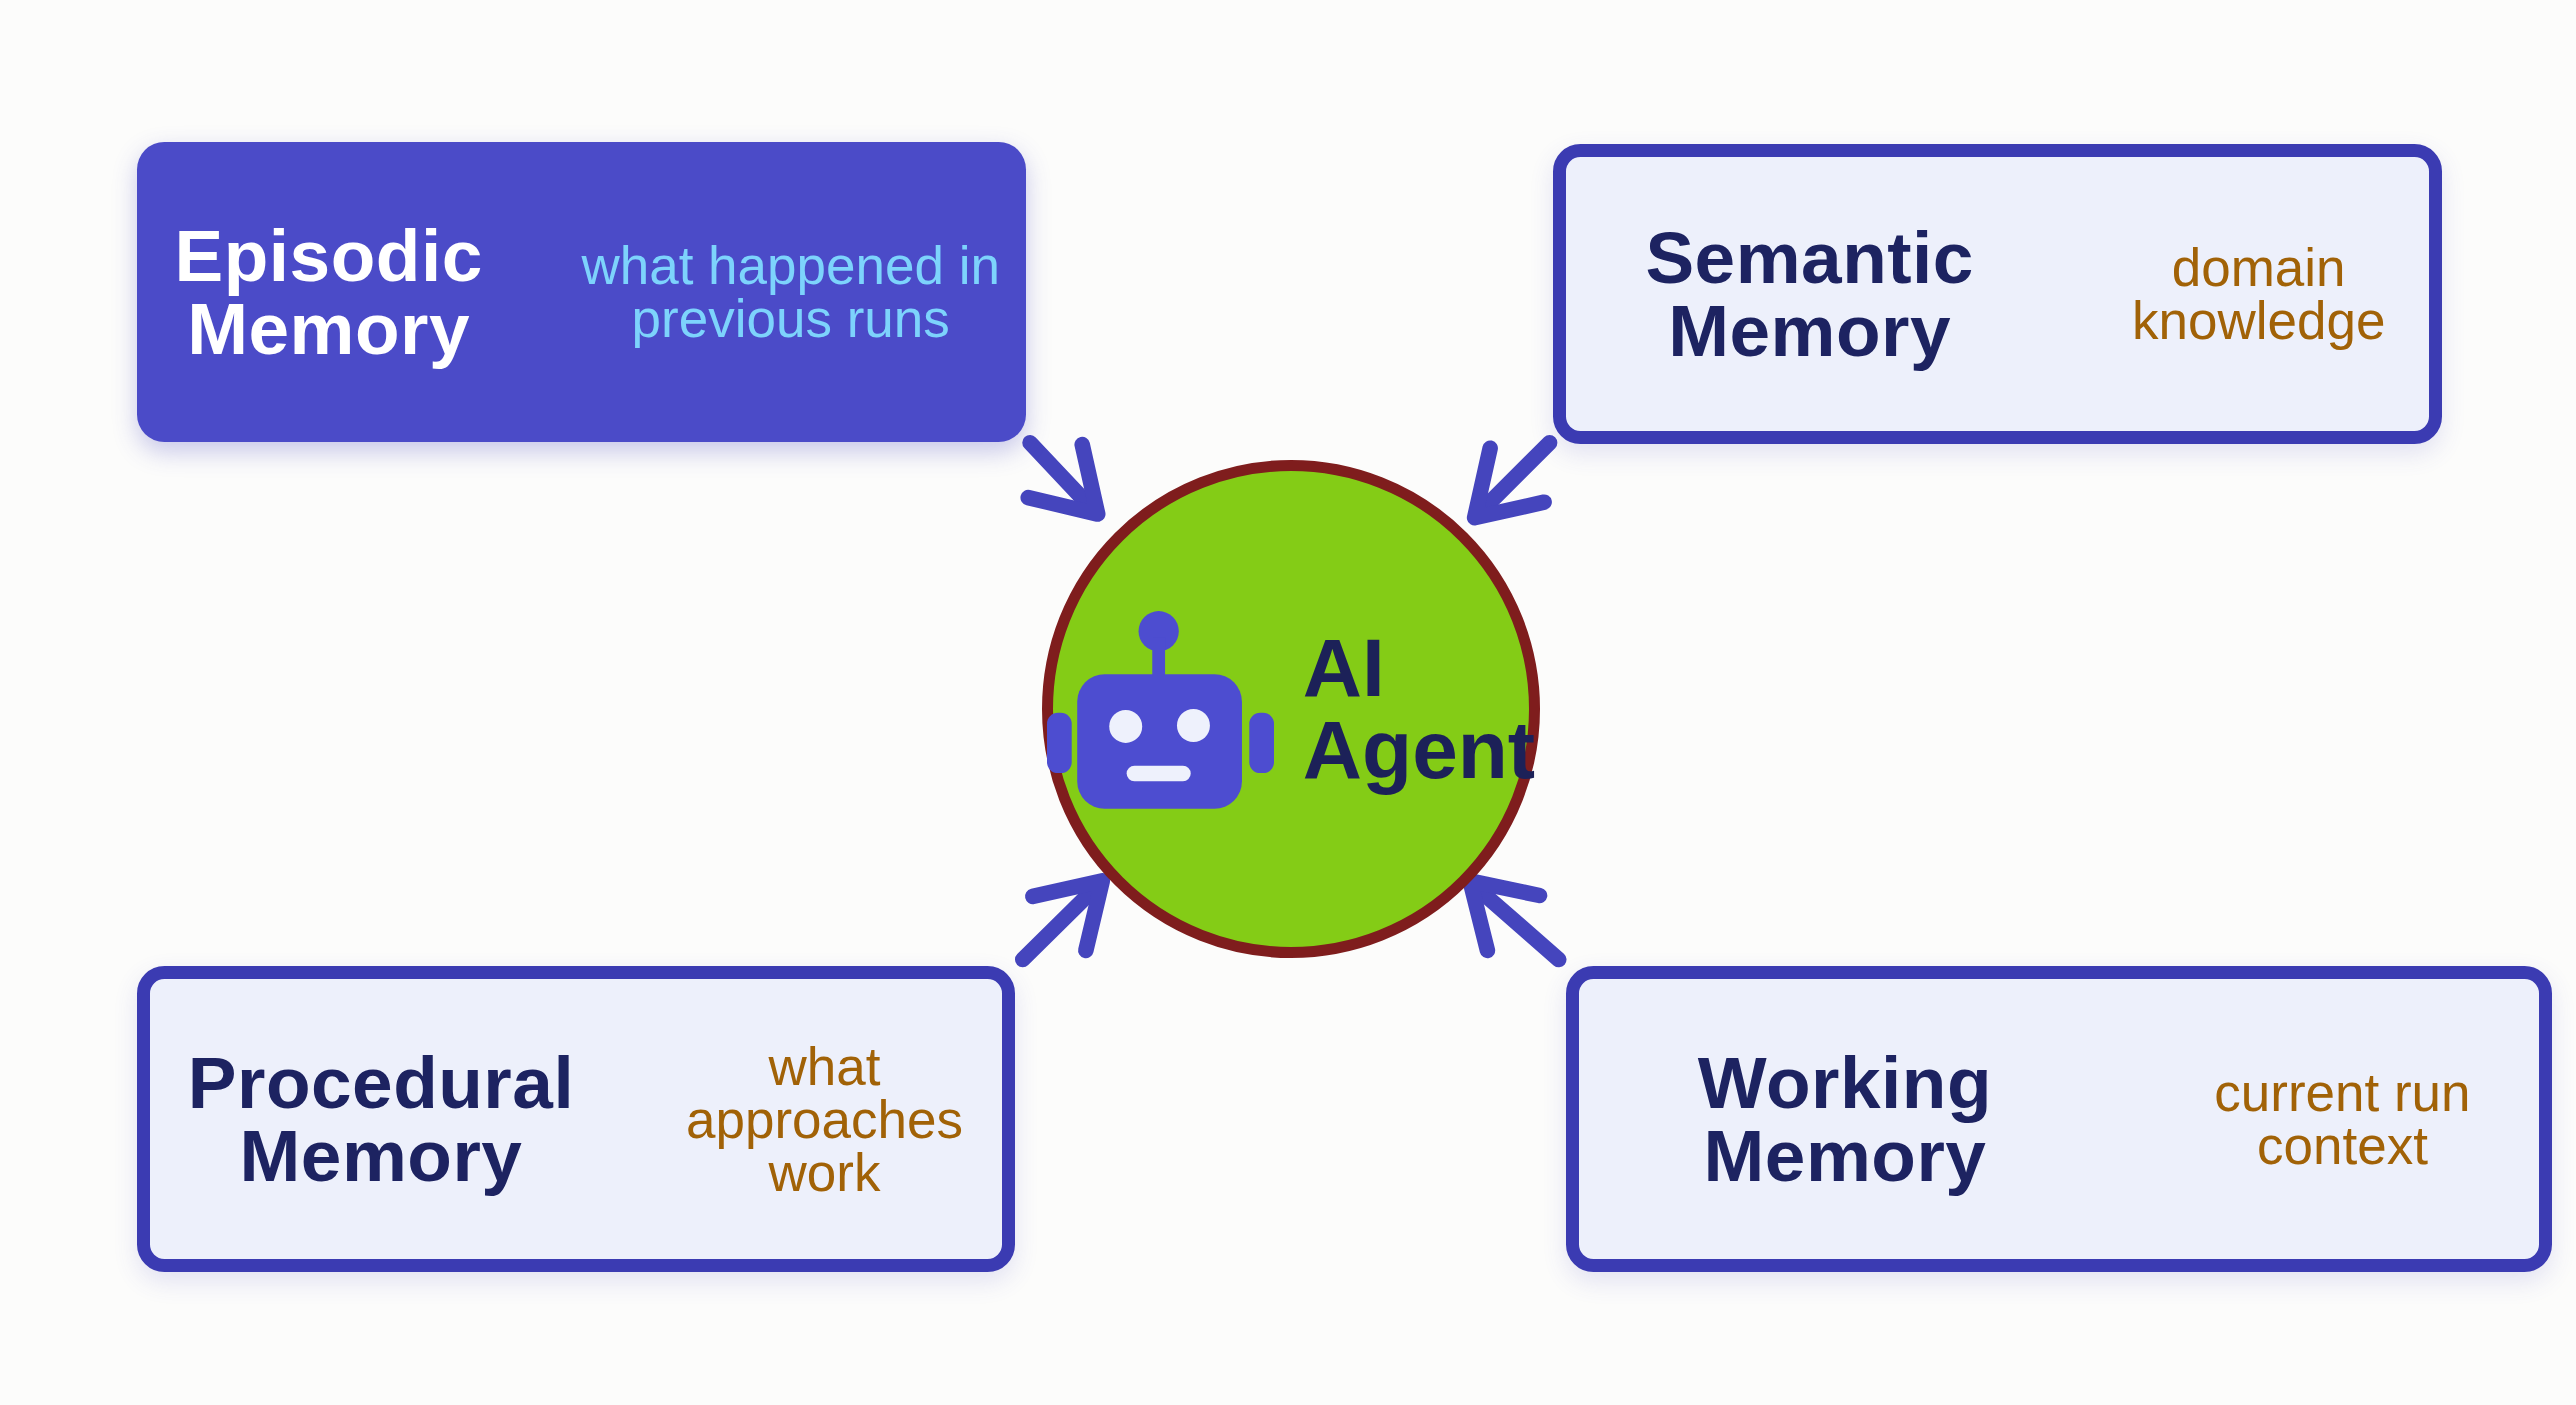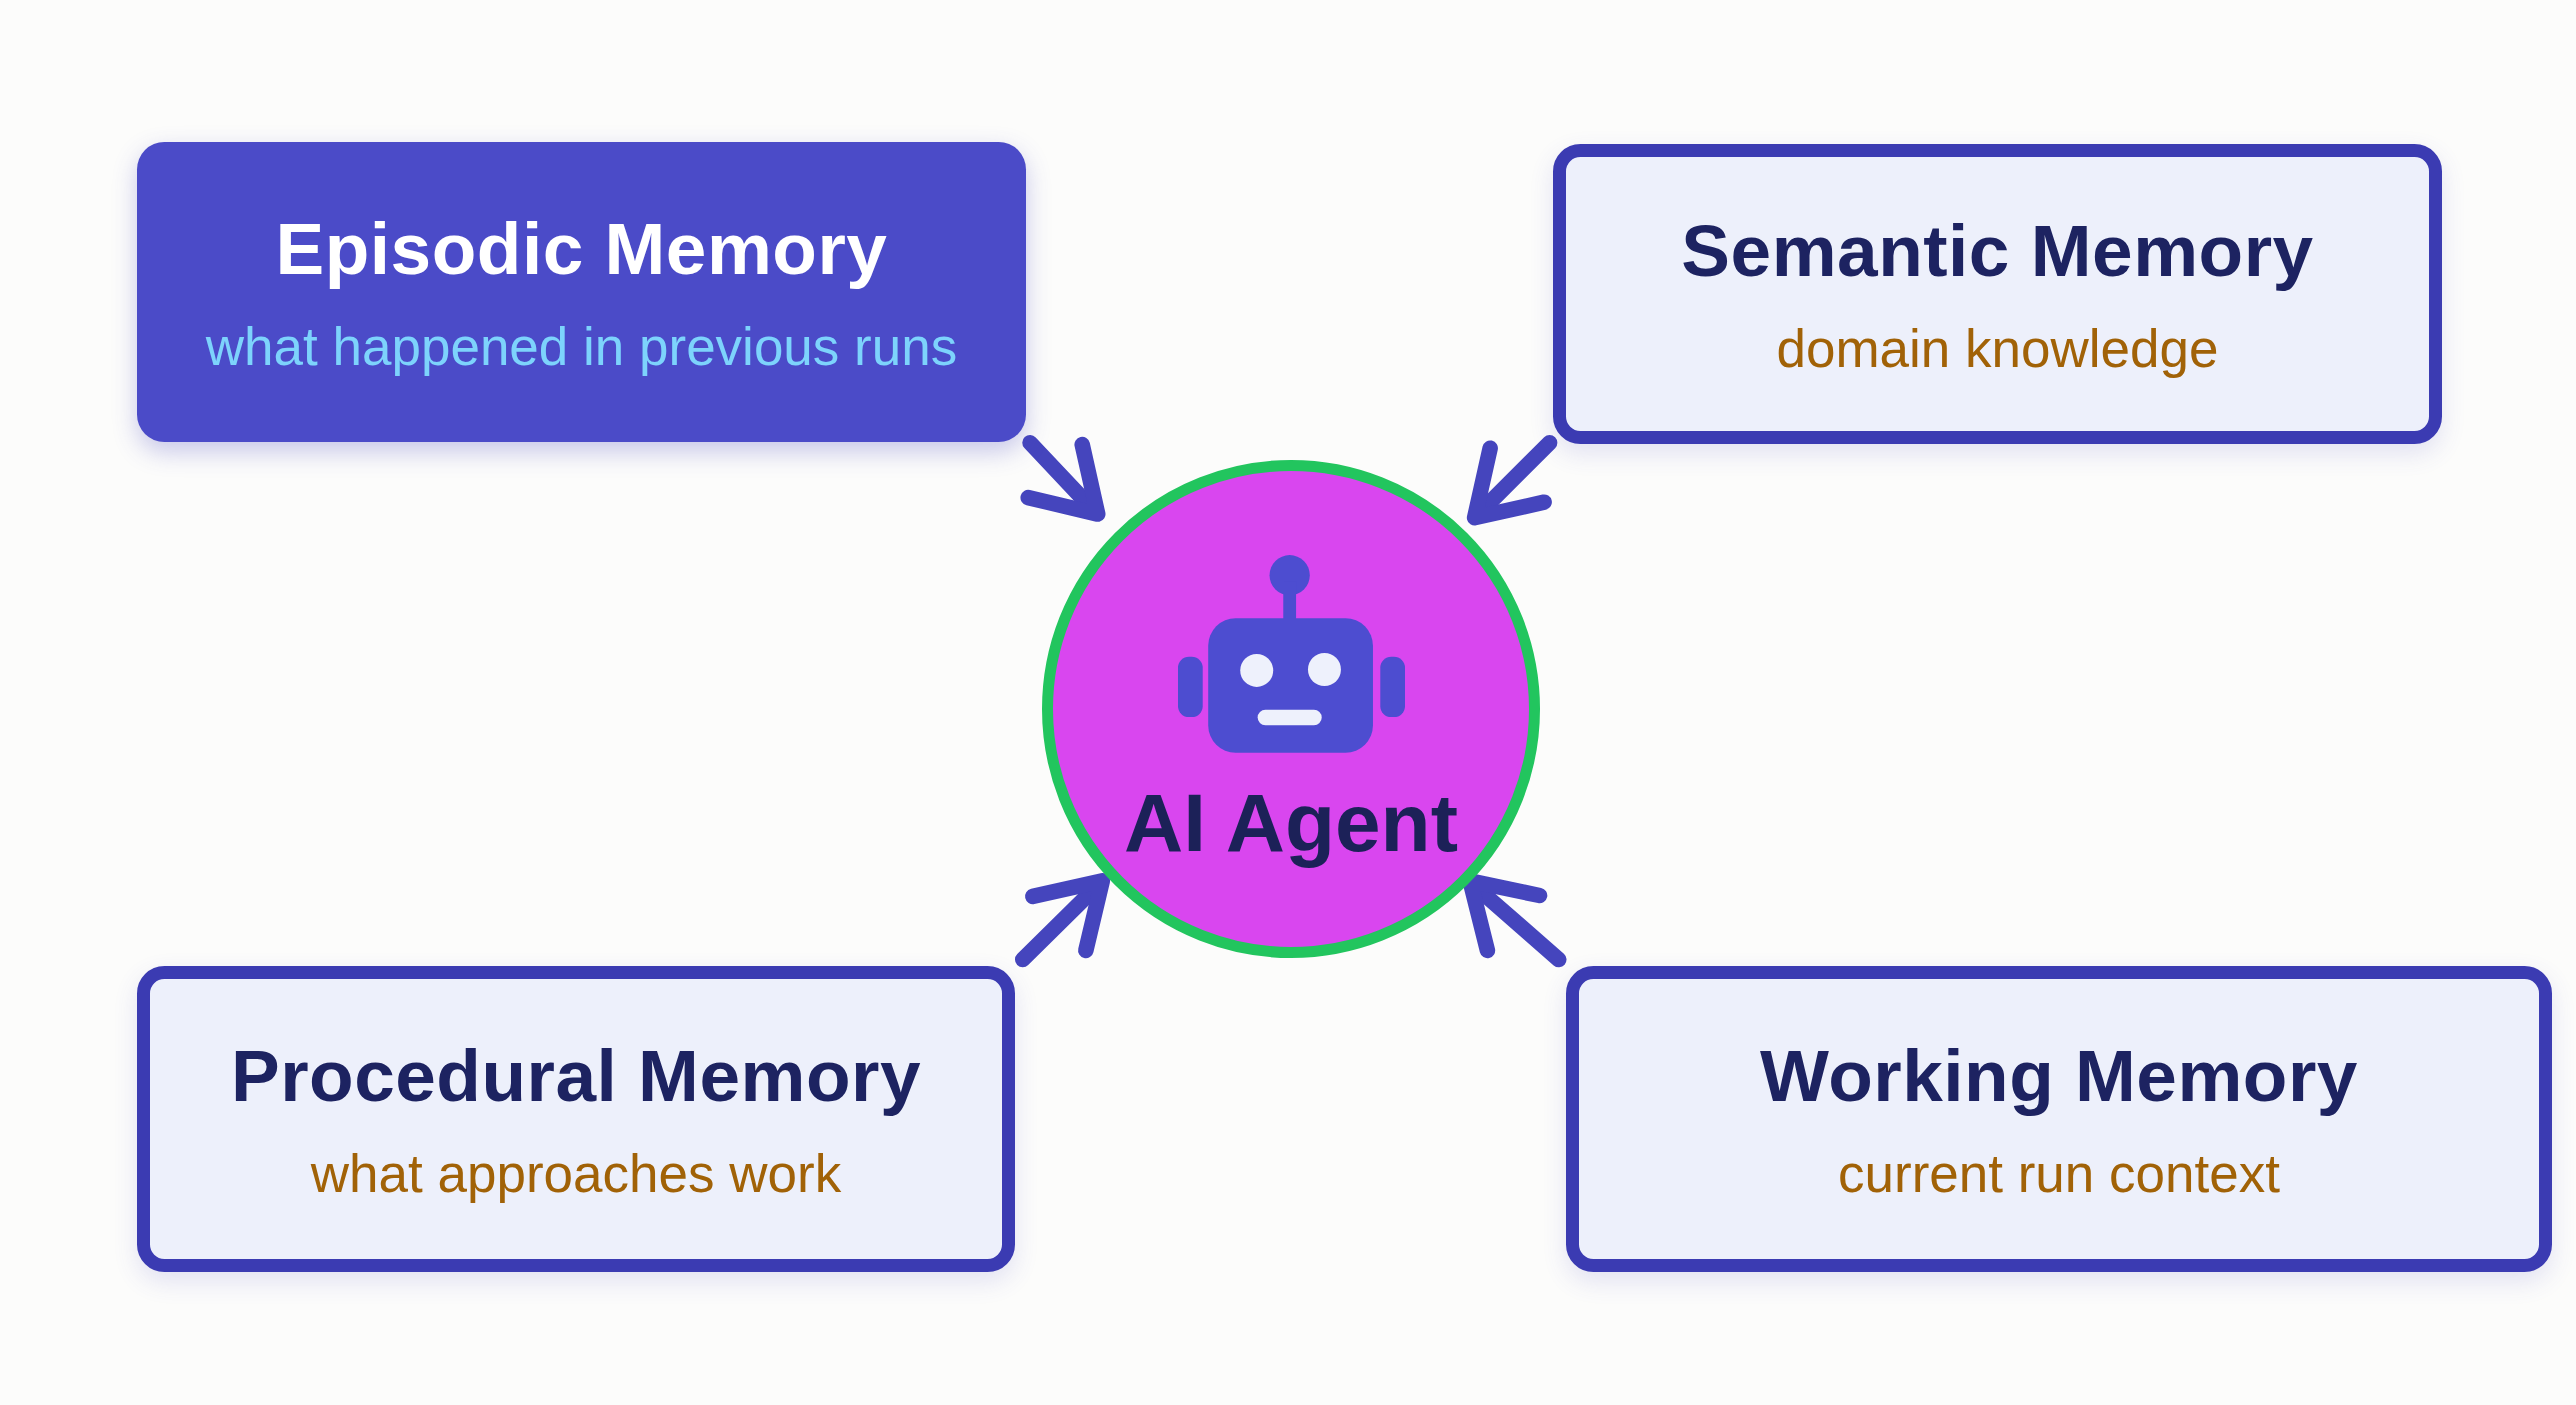--- a/index.html
+++ b/index.html
@@ -16,21 +16,20 @@
     inset: 0;
     width: 2576px;
     height: 1405px;
   }
   
   .node {
     position: absolute;
     box-sizing: border-box;
     border-radius: 27.4px;
     display: flex;
-    flex-direction: column;
     align-items: center;
     justify-content: center;
     gap: 35px;
     text-align: center;
   }
   .node .title {
     font-weight: bold;
     font-size: 73px;
     line-height: 1;
     letter-spacing: 0.5px;
@@ -60,24 +59,24 @@
 
   
   .agent-circle {
     position: absolute;
     left: 1042px;
     top: 460px;
     width: 498px;
     height: 498px;
     box-sizing: border-box;
     border-radius: 50%;
-    background: #d946ef;
-    border: 11px solid #22c55e;
+    background: #84cc16;
+    border: 11px solid #7f1d1d;
     display: flex;
-    flex-direction: column;
+    flex-direction: row;
     align-items: center;
     justify-content: center;
     gap: 29px;
   }
   .agent-label {
     font-weight: bold;
     font-size: 82px;
     line-height: 1;
     color: #1c2158;
   }

